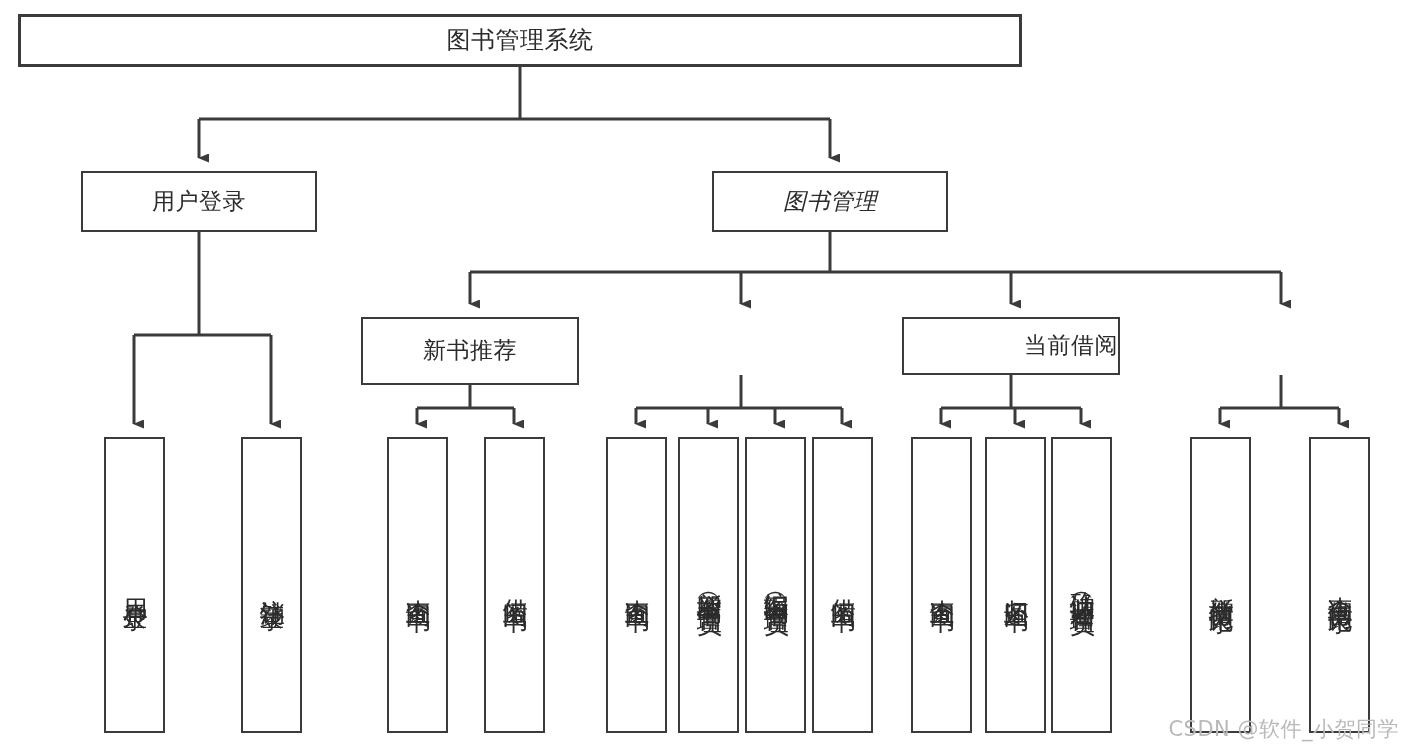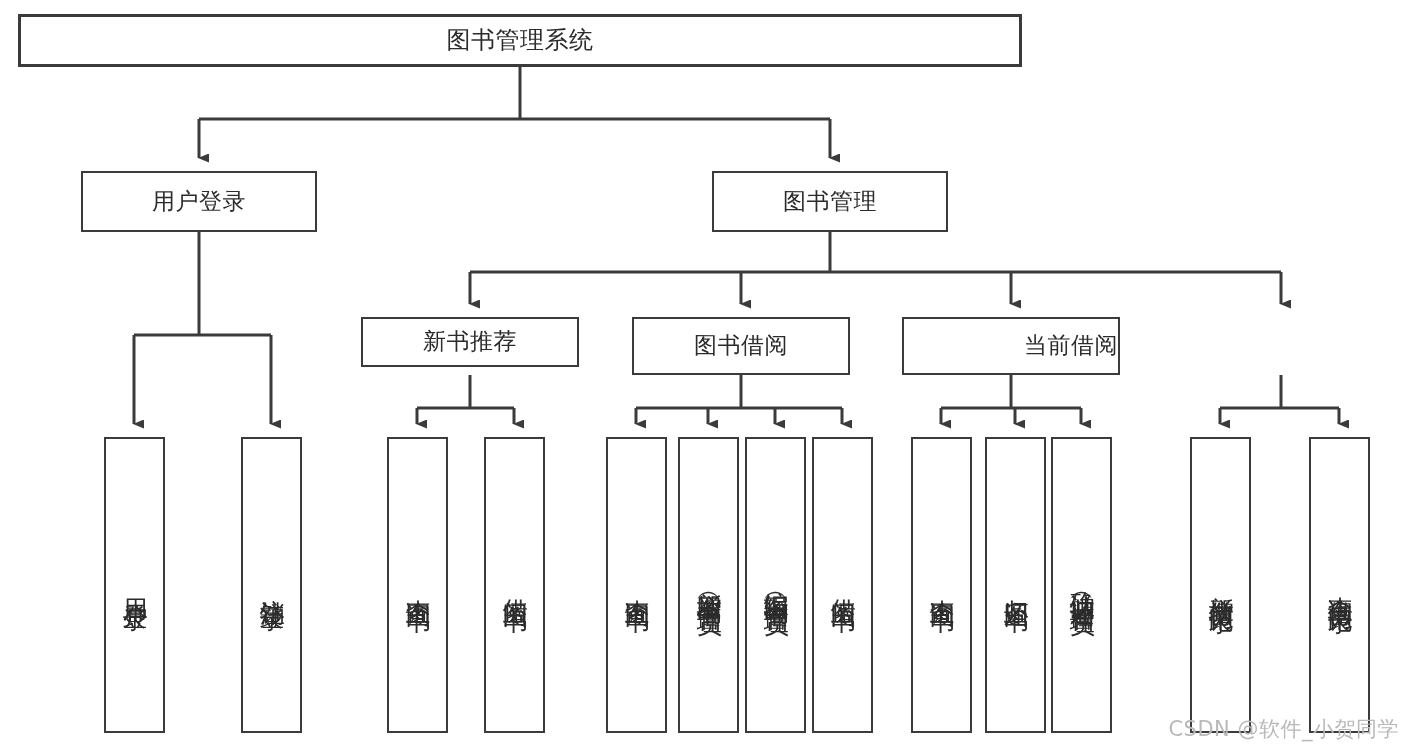--- a/index.html
+++ b/index.html
@@ -134,29 +134,26 @@
     </g>
   </svg>
 
   <div class="node root horizontal" style="left:18px; top:14px; width:1004px; height:53px;">
     <span class="node-label">图书管理系统</span>
   </div>
 
   <div class="node horizontal" style="left:81px; top:171px; width:236px; height:61px;">
     <span class="node-label">用户登录</span>
   </div>
-  <div class="node horizontal" style="left:712px; top:171px; width:236px; height:61px;">
+  <div class="node horizontal" style="left:712px; top:171px; width:236px; height:61px;font-style:italic;">
     <span class="node-label">图书管理</span>
   </div>
 
-  <div class="node horizontal" style="left:361px; top:317px; width:218px; height:50px;">
+  <div class="node horizontal" style="left:361px; top:317px; width:218px; height:68px;">
     <span class="node-label">新书推荐</span>
-  </div>
-  <div class="node horizontal" style="left:632px; top:317px; width:218px; height:58px;">
-    <span class="node-label">图书借阅</span>
   </div>
   <div class="node horizontal" style="left:902px; top:317px; width:218px; height:58px;justify-content:flex-end;">
     <span class="node-label">当前借阅</span>
   </div>
 
   <div class="node vertical" style="left:104px; top:437px; width:61px; height:296px;">
     <span class="node-label">用户登录</span>
   </div>
   <div class="node vertical" style="left:241px; top:437px; width:61px; height:296px;">
     <span class="node-label">注销登录</span>

